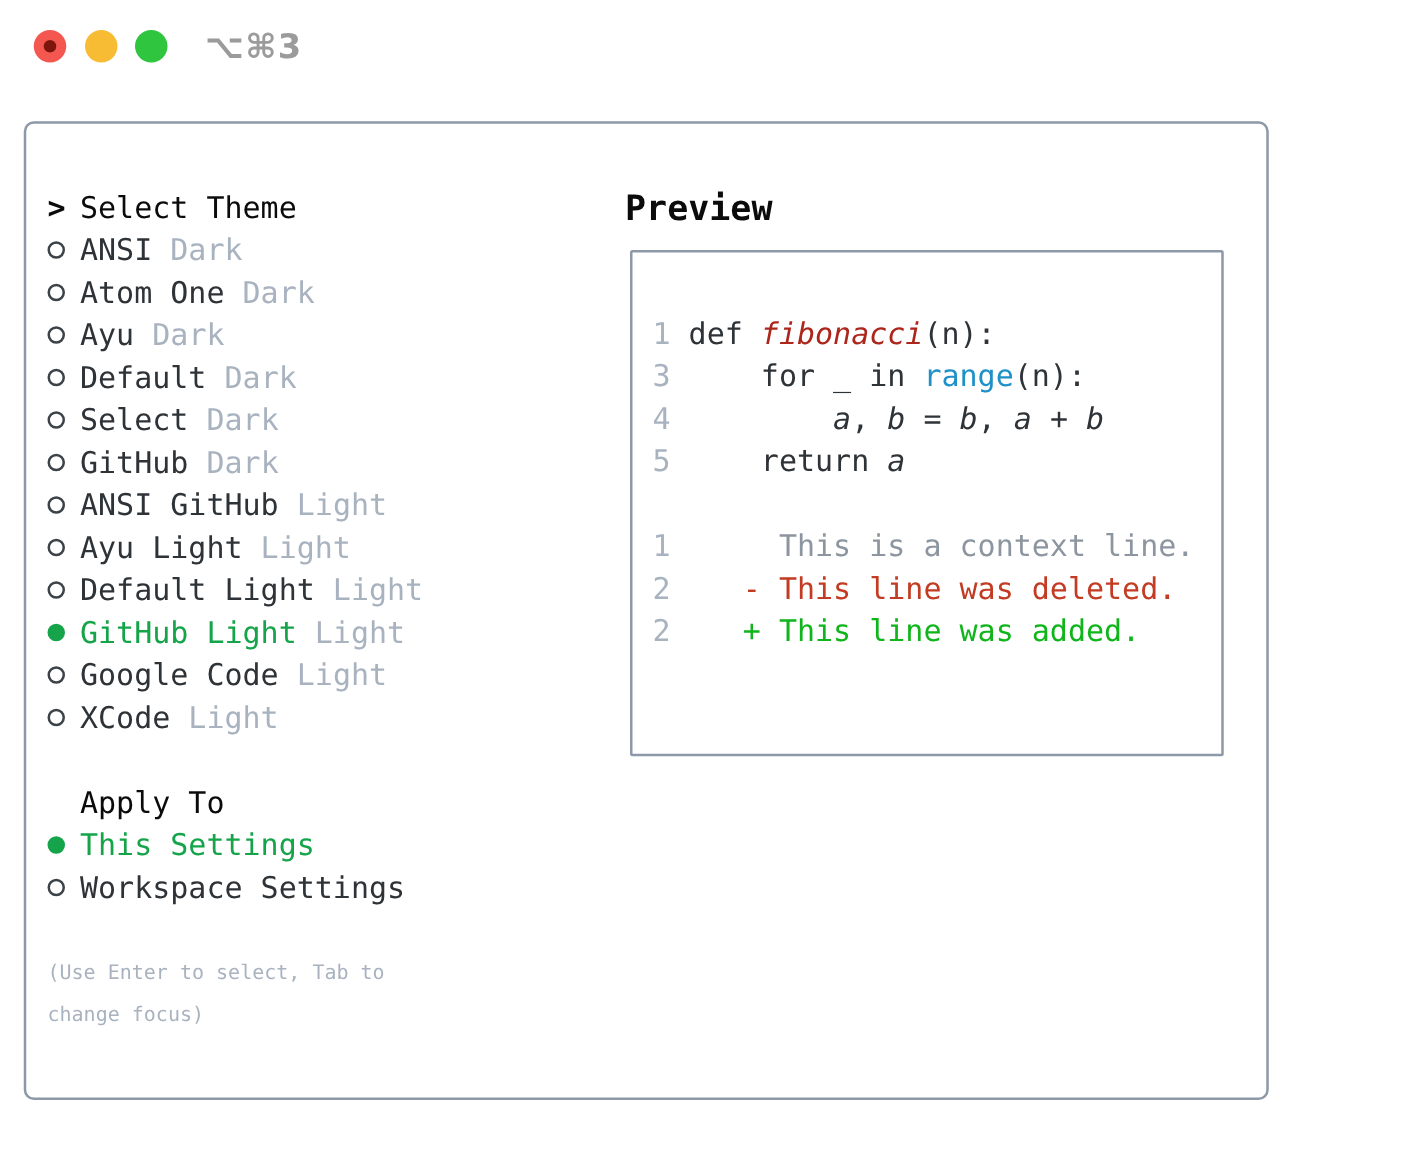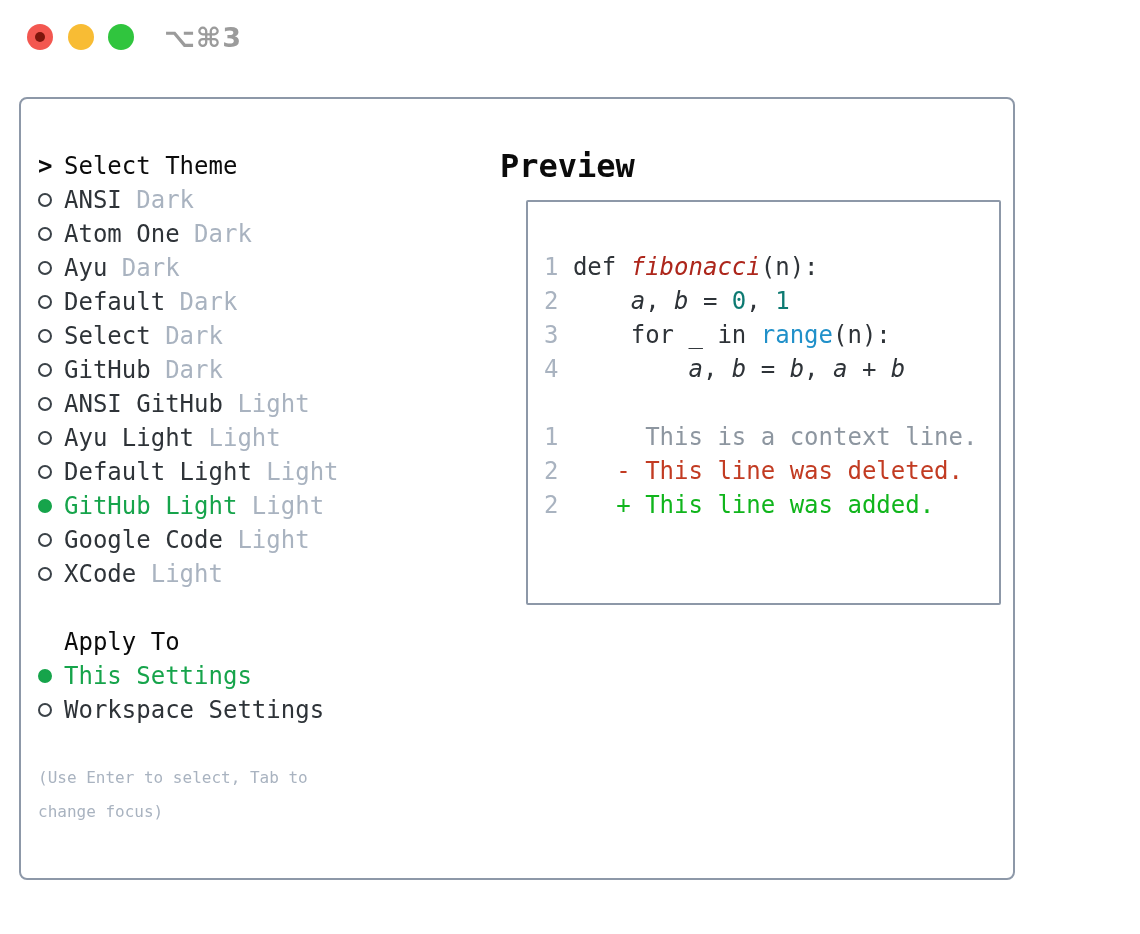--- a/index.html
+++ b/index.html
@@ -37,22 +37,22 @@
   .hdr{font-weight:normal;color:var(--text-black)}
   .dot{width:14px;height:14px;border:2px solid #3b4248;border-radius:50%}
   .dot.sel{background:var(--ui-green);border-color:var(--ui-green)}
   .nm{color:var(--text-dark)}
   .row.sel .nm{color:var(--ui-green)}
   .vr{color:var(--muted)}
   .spacer{height:34px}
   .hint{font-size:16px;line-height:34px;color:var(--muted);white-space:pre}
 
   
-  .pv-title{height:34px;font-size:32px;font-weight:bold;color:var(--text-black);display:flex;align-items:center}
-  .pv-box{margin-top:17px;margin-left:26px;width:475px;height:405px;
+  .pv-title{height:34px;font-size:28px;font-weight:bold;color:var(--text-black);display:flex;align-items:center}
+  .pv-box{margin-top:17px;margin-left:4px;width:475px;height:405px;
           border:2px solid var(--border);border-radius:2px;background:#fff;
           padding:48px 0 0 16px;overflow:hidden}
   .cline{white-space:pre;font-size:24px;line-height:34px;min-height:34px;color:var(--text-dark)}
   .ln{display:inline-block;width:2ch;color:var(--muted)}
   .tk-k{color:var(--text-dark)}
   .tk-fn{color:var(--code-func);font-style:italic}
   .tk-v{color:var(--text-dark);font-style:italic}
   .tk-n{color:var(--code-number)}
   .tk-b{color:var(--code-builtin)}
   .tk-ctx{color:var(--diff-context)}
@@ -110,23 +110,23 @@
 
       <div class="hint">(Use Enter to select, Tab to</div>
       <div class="hint">change focus)</div>
     </div>
 
     <div class="rightcol">
       <div class="pv-title">Preview</div>
       <div class="pv-box">
         <div>
             <div class="cline"><span class="ln">1</span><span class="tk-k">def </span><span class="tk-fn">fibonacci</span><span class="tk-k">(n):</span></div>
-            <div class="cline"><span class="ln">2</span><span class="tk-k">    </span><span class="tk-v">a</span><span class="tk-k">, </span><span class="tk-v">b</span><span class="tk-k"> = </span><span class="tk-n">0</span><span class="tk-k">, </span><span class="tk-n">1</span></div>
             <div class="cline"><span class="ln">3</span><span class="tk-k">    for _ in </span><span class="tk-b">range</span><span class="tk-k">(n):</span></div>
             <div class="cline"><span class="ln">4</span><span class="tk-k">        </span><span class="tk-v">a</span><span class="tk-k">, </span><span class="tk-v">b</span><span class="tk-k"> = </span><span class="tk-v">b</span><span class="tk-k">, </span><span class="tk-v">a</span><span class="tk-k"> + </span><span class="tk-v">b</span></div>
+            <div class="cline"><span class="ln">5</span><span class="tk-k">    return </span><span class="tk-v">a</span></div>
             <div class="cline"><span class="ln"></span></div>
             <div class="cline"><span class="ln">1</span><span class="tk-ctx">     This is a context line.</span></div>
             <div class="cline"><span class="ln">2</span><span class="tk-del">   - This line was deleted.</span></div>
             <div class="cline"><span class="ln">2</span><span class="tk-add">   + This line was added.</span></div>
           </div>
       </div>
     </div>
 
   </div>
 </div>

